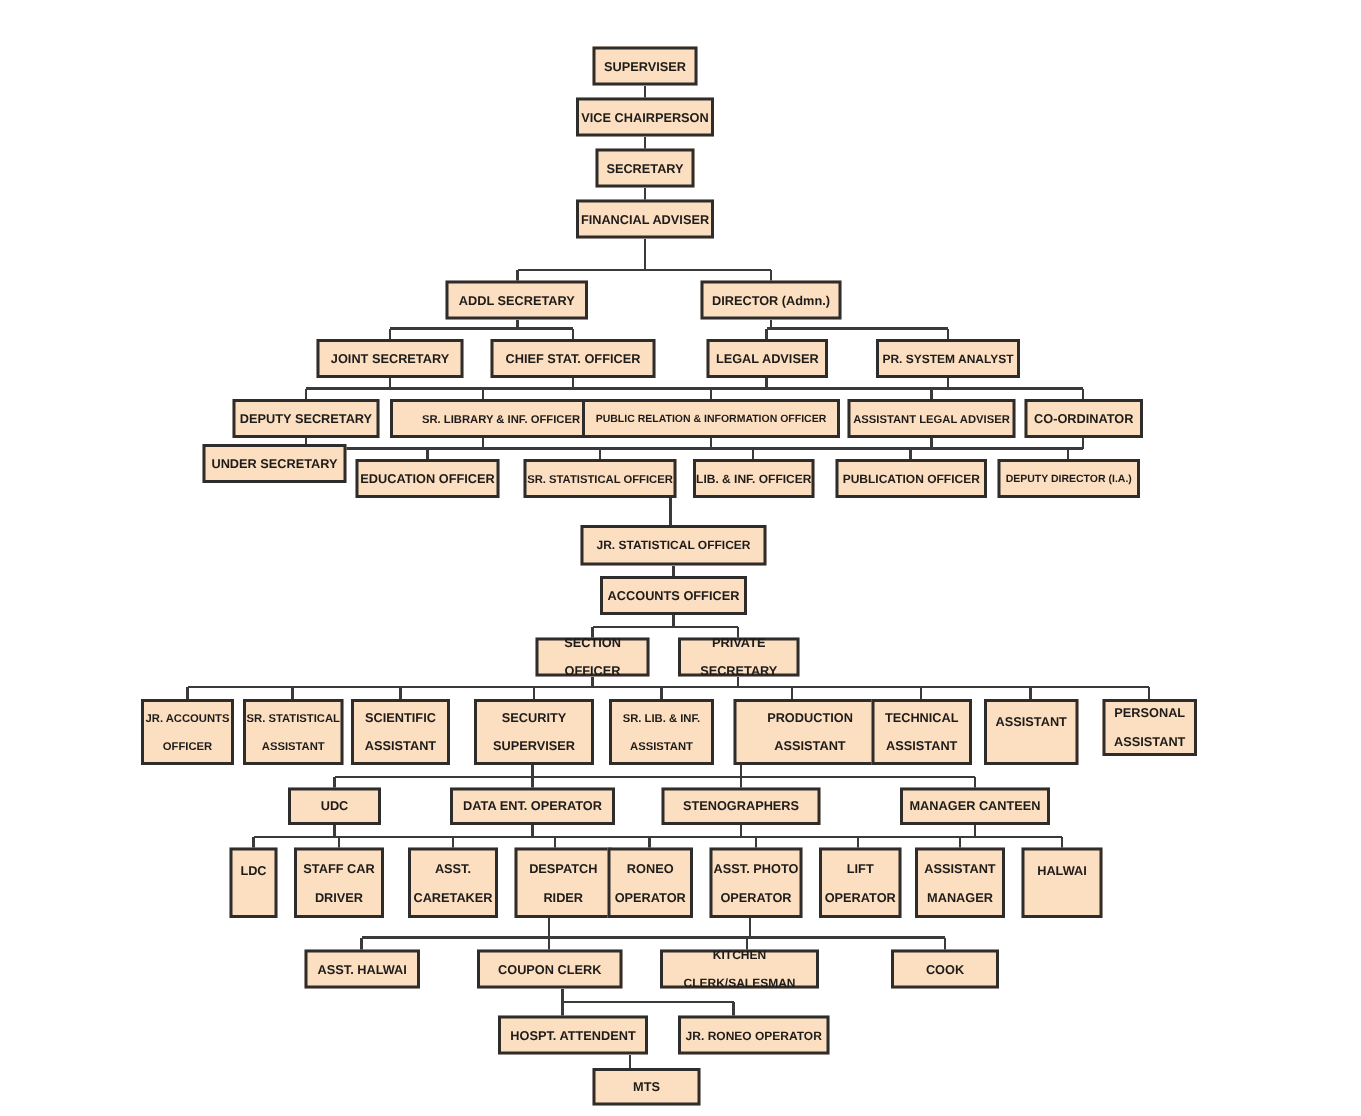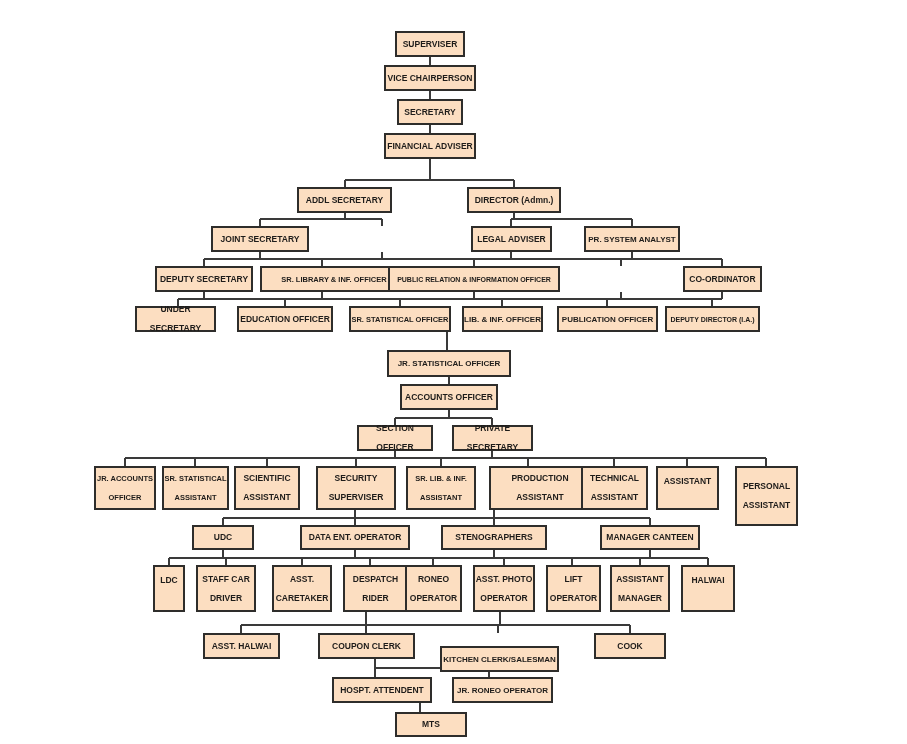--- a/index.html
+++ b/index.html
@@ -41,29 +41,31 @@
 
   <div class="box" style="left:395px;top:31px;width:70px;height:26px">SUPERVISER</div>
   <div class="box" style="left:384px;top:65px;width:92px;height:26px">VICE CHAIRPERSON</div>
   <div class="box" style="left:397px;top:99px;width:66px;height:26px">SECRETARY</div>
   <div class="box" style="left:384px;top:133px;width:92px;height:26px">FINANCIAL ADVISER</div>
 
   <div class="box" style="left:297px;top:187px;width:95px;height:26px">ADDL SECRETARY</div>
   <div class="box" style="left:467px;top:187px;width:94px;height:26px">DIRECTOR (Admn.)</div>
 
   <div class="box" style="left:211px;top:226px;width:98px;height:26px">JOINT SECRETARY</div>
+  <div class="box" style="left:327px;top:226px;width:110px;height:26px">CHIEF STAT. OFFICER</div>
   <div class="box" style="left:471px;top:226px;width:81px;height:26px">LEGAL ADVISER</div>
   <div class="box s8" style="left:584px;top:226px;width:96px;height:26px">PR. SYSTEM ANALYST</div>
 
   <div class="box" style="left:155px;top:266px;width:98px;height:26px">DEPUTY SECRETARY</div>
   <div class="box s75" style="left:260px;top:266px;width:148px;height:26px">SR. LIBRARY &amp; INF. OFFICER</div>
   <div class="box s7" style="left:388px;top:266px;width:172px;height:26px">PUBLIC RELATION &amp; INFORMATION OFFICER</div>
+  <div class="box s75" style="left:565px;top:266px;width:112px;height:26px">ASSISTANT LEGAL ADVISER</div>
   <div class="box" style="left:683px;top:266px;width:79px;height:26px">CO-ORDINATOR</div>
 
-  <div class="box" style="left:135px;top:306px;width:81px;height:26px">UNDER SECRETARY</div>
+  <div class="box" style="left:135px;top:296px;width:96px;height:26px">UNDER SECRETARY</div>
   <div class="box" style="left:237px;top:306px;width:96px;height:26px">EDUCATION OFFICER</div>
   <div class="box s75" style="left:349px;top:306px;width:102px;height:26px">SR. STATISTICAL OFFICER</div>
   <div class="box s8" style="left:462px;top:306px;width:81px;height:26px">LIB. &amp; INF. OFFICER</div>
   <div class="box s8" style="left:557px;top:306px;width:101px;height:26px">PUBLICATION OFFICER</div>
   <div class="box s7" style="left:665px;top:306px;width:95px;height:26px">DEPUTY DIRECTOR (I.A.)</div>
 
   <div class="box s8" style="left:387px;top:350px;width:124px;height:27px">JR. STATISTICAL OFFICER</div>
   <div class="box" style="left:400px;top:384px;width:98px;height:26px">ACCOUNTS OFFICER</div>
   <div class="box" style="left:357px;top:425px;width:76px;height:26px">SECTION OFFICER</div>
   <div class="box" style="left:452px;top:425px;width:81px;height:26px">PRIVATE SECRETARY</div>
@@ -76,21 +78,21 @@
 ASSISTANT</div>
   <div class="box" style="left:316px;top:466px;width:80px;height:44px">SECURITY
 SUPERVISER</div>
   <div class="box s75" style="left:406px;top:466px;width:70px;height:44px">SR. LIB. &amp; INF.
 ASSISTANT</div>
   <div class="box" style="left:489px;top:466px;width:102px;height:44px">PRODUCTION
 ASSISTANT</div>
   <div class="box" style="left:581px;top:466px;width:67px;height:44px">TECHNICAL
 ASSISTANT</div>
   <div class="box top" style="left:656px;top:466px;width:63px;height:44px">ASSISTANT</div>
-  <div class="box" style="left:735px;top:466px;width:63px;height:60px">PERSONAL
+  <div class="box" style="left:735px;top:466px;width:63px;height:38px">PERSONAL
 ASSISTANT</div>
 
   <div class="box" style="left:192px;top:525px;width:62px;height:25px">UDC</div>
   <div class="box" style="left:300px;top:525px;width:110px;height:25px">DATA ENT. OPERATOR</div>
   <div class="box" style="left:441px;top:525px;width:106px;height:25px">STENOGRAPHERS</div>
   <div class="box" style="left:600px;top:525px;width:100px;height:25px">MANAGER CANTEEN</div>
 
   <div class="box top" style="left:153px;top:565px;width:32px;height:47px">LDC</div>
   <div class="box" style="left:272px;top:565px;width:60px;height:47px">ASST.
 CARETAKER</div>
@@ -103,21 +105,21 @@
   <div class="box" style="left:473px;top:565px;width:62px;height:47px">ASST. PHOTO
 OPERATOR</div>
   <div class="box" style="left:546px;top:565px;width:55px;height:47px">LIFT
 OPERATOR</div>
   <div class="box" style="left:610px;top:565px;width:60px;height:47px">ASSISTANT
 MANAGER</div>
   <div class="box top" style="left:681px;top:565px;width:54px;height:47px">HALWAI</div>
 
   <div class="box" style="left:203px;top:633px;width:77px;height:26px">ASST. HALWAI</div>
   <div class="box" style="left:318px;top:633px;width:97px;height:26px">COUPON CLERK</div>
-  <div class="box s8" style="left:440px;top:646px;width:119px;height:26px">KITCHEN CLERK/SALESMAN</div>
+  <div class="box s8" style="left:440px;top:633px;width:106px;height:26px">KITCHEN CLERK/SALESMAN</div>
   <div class="box" style="left:594px;top:633px;width:72px;height:26px">COOK</div>
 
   <div class="box" style="left:332px;top:677px;width:100px;height:26px">HOSPT. ATTENDENT</div>
   <div class="box s8" style="left:452px;top:677px;width:101px;height:26px">JR. RONEO OPERATOR</div>
 
   <div class="box" style="left:395px;top:712px;width:72px;height:25px">MTS</div>
 
 </div>
 
 </body></html>

